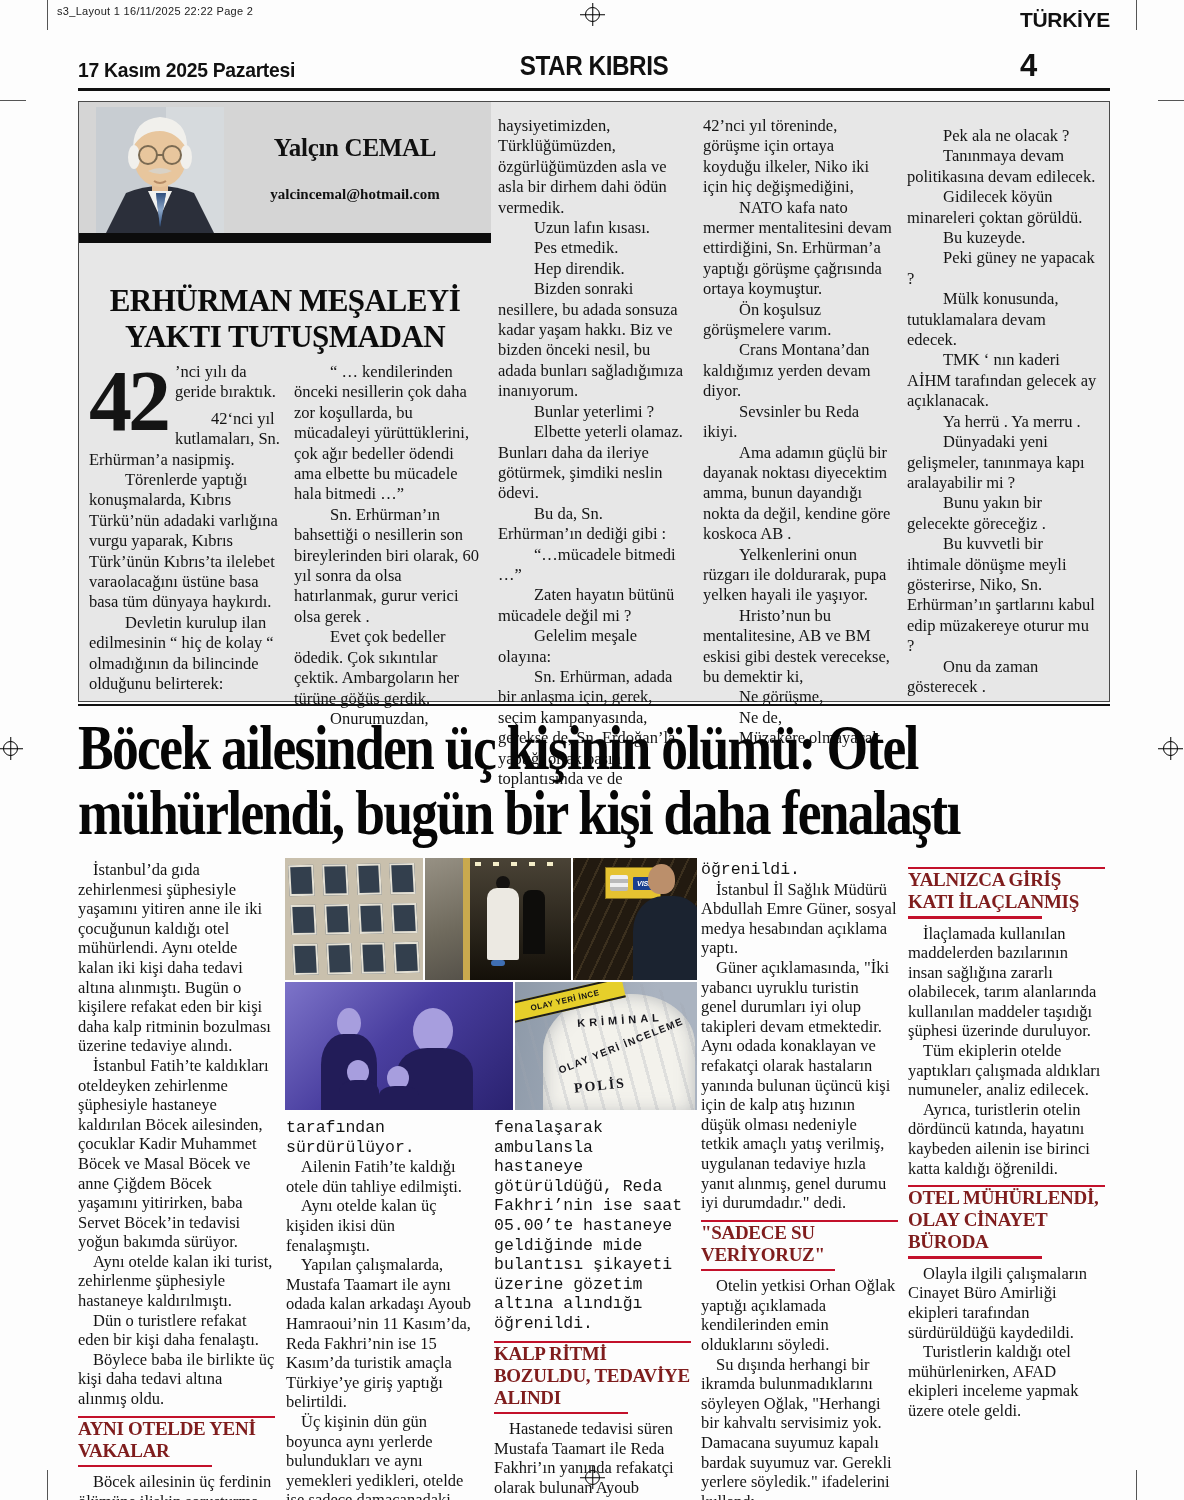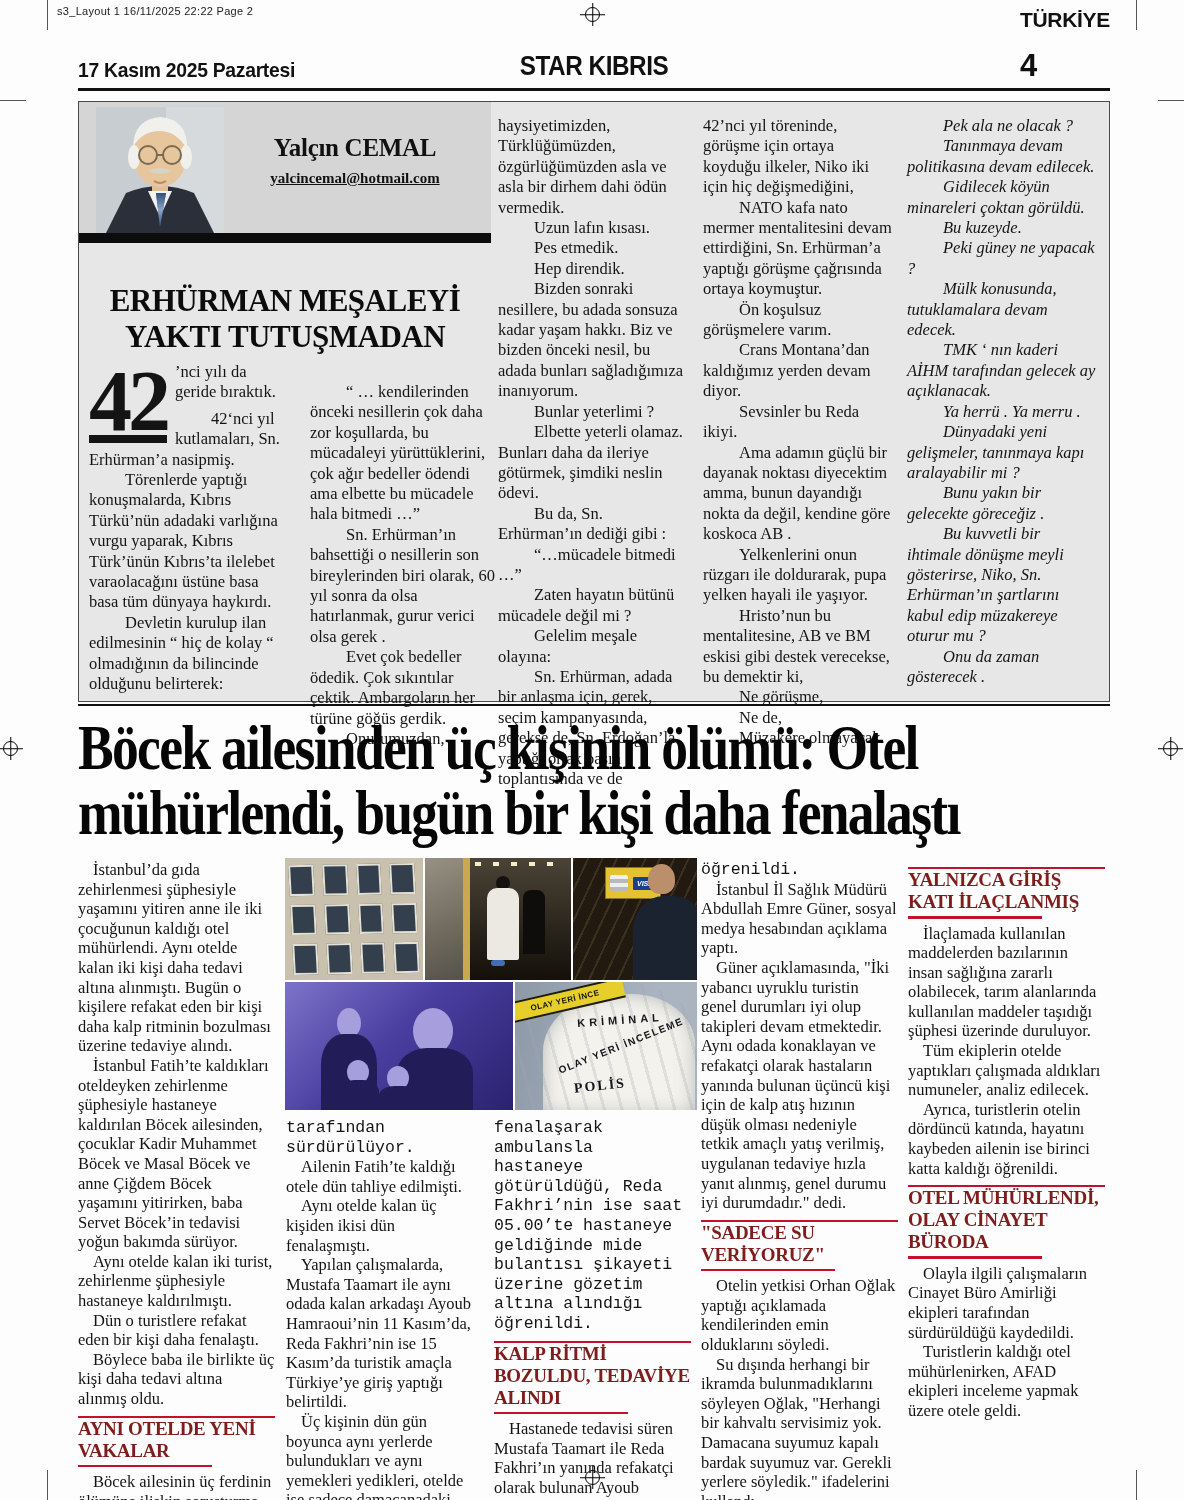--- a/index.html
+++ b/index.html
@@ -22,33 +22,33 @@
   .m-section{font:700 21px "Liberation Sans",sans-serif;letter-spacing:-.3px;}
   .m-page{font:700 31px "Liberation Sans",sans-serif;}
   .m-rule{position:absolute;left:78px;top:88px;width:1032px;height:3px;background:#111;}
 
   
   .oped{position:absolute;left:78px;top:101px;width:1032px;height:601px;background:#e7e7e7;border:1px solid #4a4a4a;box-sizing:border-box;}
   .card{position:absolute;left:0;top:0;width:412px;height:131px;background:#d5d5d5;}
   .portrait{position:absolute;left:17px;top:5px;width:128px;height:126px;}
   .author-block{position:absolute;left:145px;top:32px;width:262px;text-align:center;}
   .author-name{font:700 25px "Liberation Serif",serif;letter-spacing:-.3px;}
-  .author-email{font:700 15px "Liberation Serif",serif;margin-top:8px;text-decoration:underline;}
+  .author-email{font:700 15px "Liberation Serif",serif;margin-top:24px;}
   .blackbar{position:absolute;left:0;top:131px;width:412px;height:10px;background:#0c0c0c;}
   .oped-title{position:absolute;left:6px;top:155px;width:400px;text-align:center;
               font:700 31px "Liberation Serif",serif;line-height:36px;letter-spacing:-.5px;color:#0c0c0c;}
   .ocol{position:absolute;width:191px;font-size:16.5px;line-height:20.4px;color:#141414;}
   .ocol1{left:10px;top:260px;}
-  .ocol2{left:231px;top:260px;margin-top:20px;}
+  .ocol2{left:215px;top:260px;}
   .ocol3{left:419px;top:14px;}
   .ocol4{left:624px;top:14px;}
-  .ocol5{left:828px;top:14px;font-style:italic;}
+  .ocol5{left:828px;top:24px;}
   .oped .para{text-indent:36px;}
   .oped .cont{text-indent:0;}
-  .dropcap{float:left;font:700 86px "Liberation Serif",serif;line-height:70px;letter-spacing:-4px;margin:4px 8px 0 0;text-decoration:underline;}
+  .dropcap{float:left;font:700 86px "Liberation Serif",serif;line-height:70px;letter-spacing:-4px;margin:4px 8px 0 0;}
   .dropcap-para{margin-bottom:6px;}
 
   
   .headline{position:absolute;left:78px;top:704px;width:1032px;border-top:2px solid #111;padding-top:10px;}
   .headline .hl{display:block;font:700 63px "Liberation Serif",serif;line-height:65px;letter-spacing:-2px;
                 transform:scaleX(.85);transform-origin:0 50%;white-space:nowrap;color:#060606;}
 
   
   .article{position:absolute;left:78px;top:856px;width:1032px;height:640px;}
   .acol{position:absolute;width:197px;font-size:16.5px;line-height:19.6px;color:#141414;}

